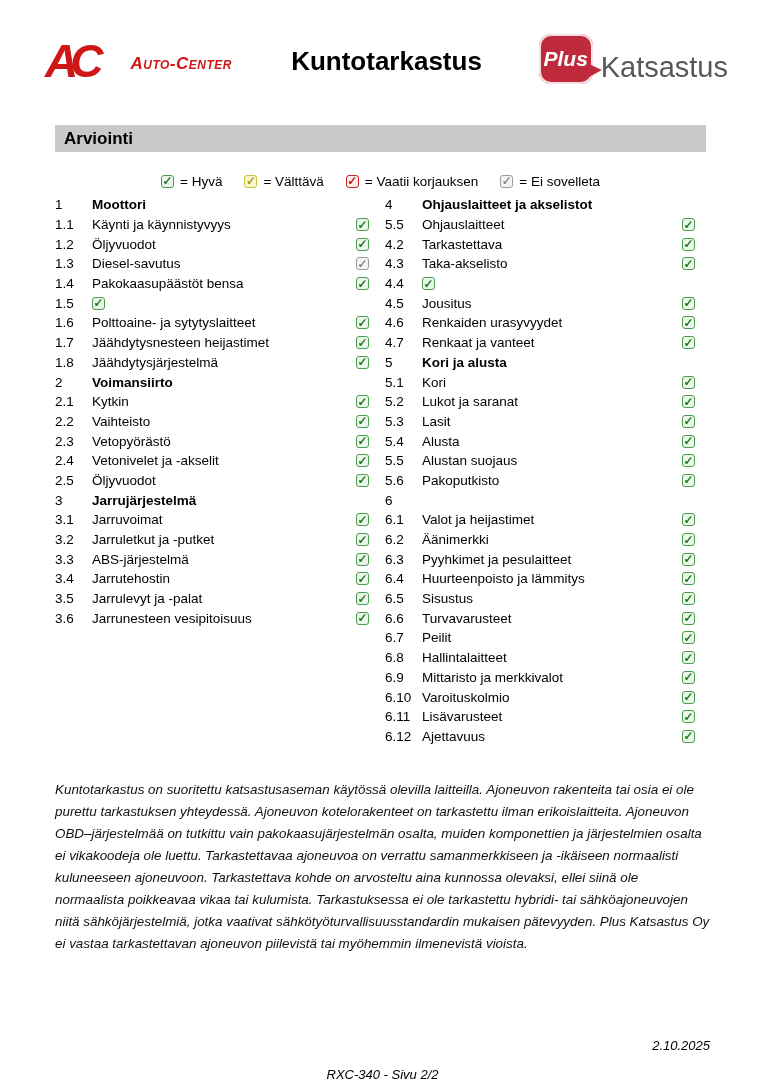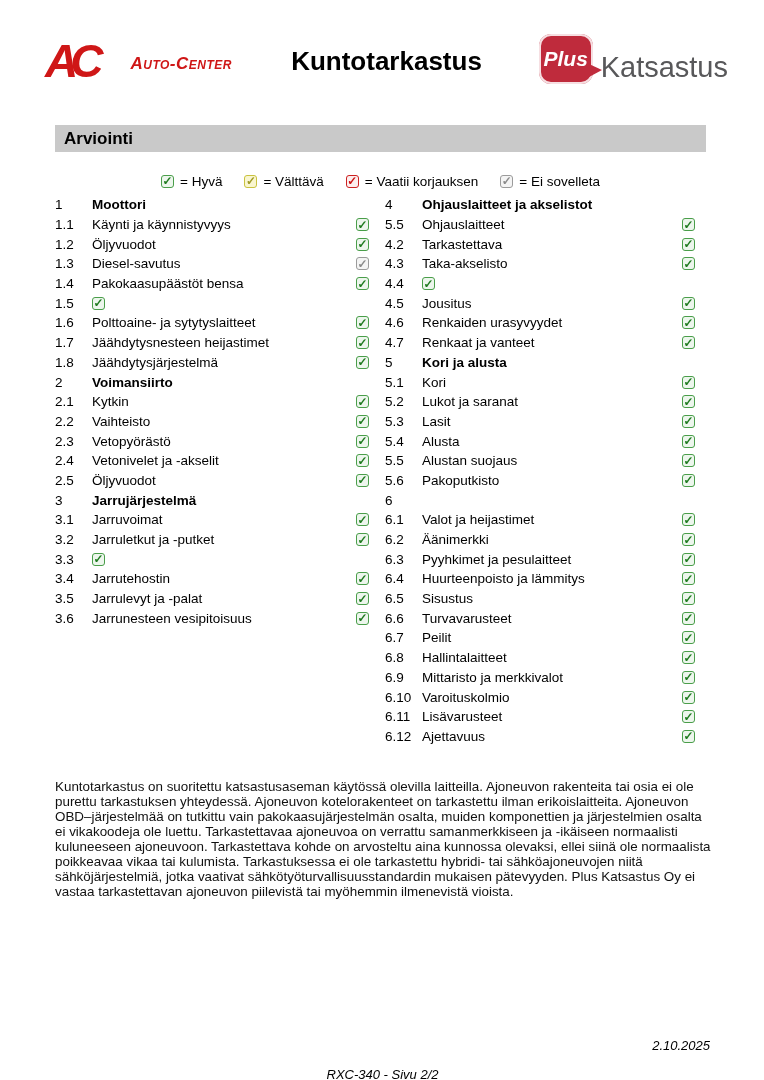--- a/index.html
+++ b/index.html
@@ -66,21 +66,21 @@
   .col-left{width:314px;margin-right:16px;}
   .col-right{width:310px;}
   .row{display:flex;align-items:center;height:19.7px;font-size:13.5px;}
   .row .num{width:37px;flex-shrink:0;}
   .row .label{flex:1;padding-right:4px;}
   .row.heading .label{font-weight:bold;}
 
   
   .disclaimer{
     position:absolute;top:779px;left:55px;width:656px;
-    font-size:13.4px;line-height:15px;color:#111;
+    font-size:13.4px;line-height:22px;color:#111;font-style:italic;
   }
 
   
   .footer{position:absolute;top:1038px;left:55px;width:655px;font-size:13px;font-style:italic;}
   .footer-reference{position:absolute;left:0;width:100%;text-align:center;margin-top:29px;}
   .footer-date{position:absolute;right:0;}
 </style>
 </head>
 <body>
 
@@ -207,20 +207,21 @@
           <span class="label">Jarruvoimat</span>
           <span class="checkbox" style="border-color: rgb(74, 158, 74); background: rgb(237, 246, 237); color: rgb(31, 122, 31);">✓</span>
         </div>
         <div class="row">
           <span class="num">3.2</span>
           <span class="label">Jarruletkut ja -putket</span>
           <span class="checkbox" style="border-color: rgb(74, 158, 74); background: rgb(237, 246, 237); color: rgb(31, 122, 31);">✓</span>
         </div>
         <div class="row">
           <span class="num">3.3</span>
+          <span class="label">ABS-järjestelmä</span>
           <span class="checkbox" style="border-color: rgb(74, 158, 74); background: rgb(237, 246, 237); color: rgb(31, 122, 31);">✓</span>
         </div>
         <div class="row">
           <span class="num">3.4</span>
           <span class="label">Jarrutehostin</span>
           <span class="checkbox" style="border-color: rgb(74, 158, 74); background: rgb(237, 246, 237); color: rgb(31, 122, 31);">✓</span>
         </div>
         <div class="row">
           <span class="num">3.5</span>
           <span class="label">Jarrulevyt ja -palat</span>

